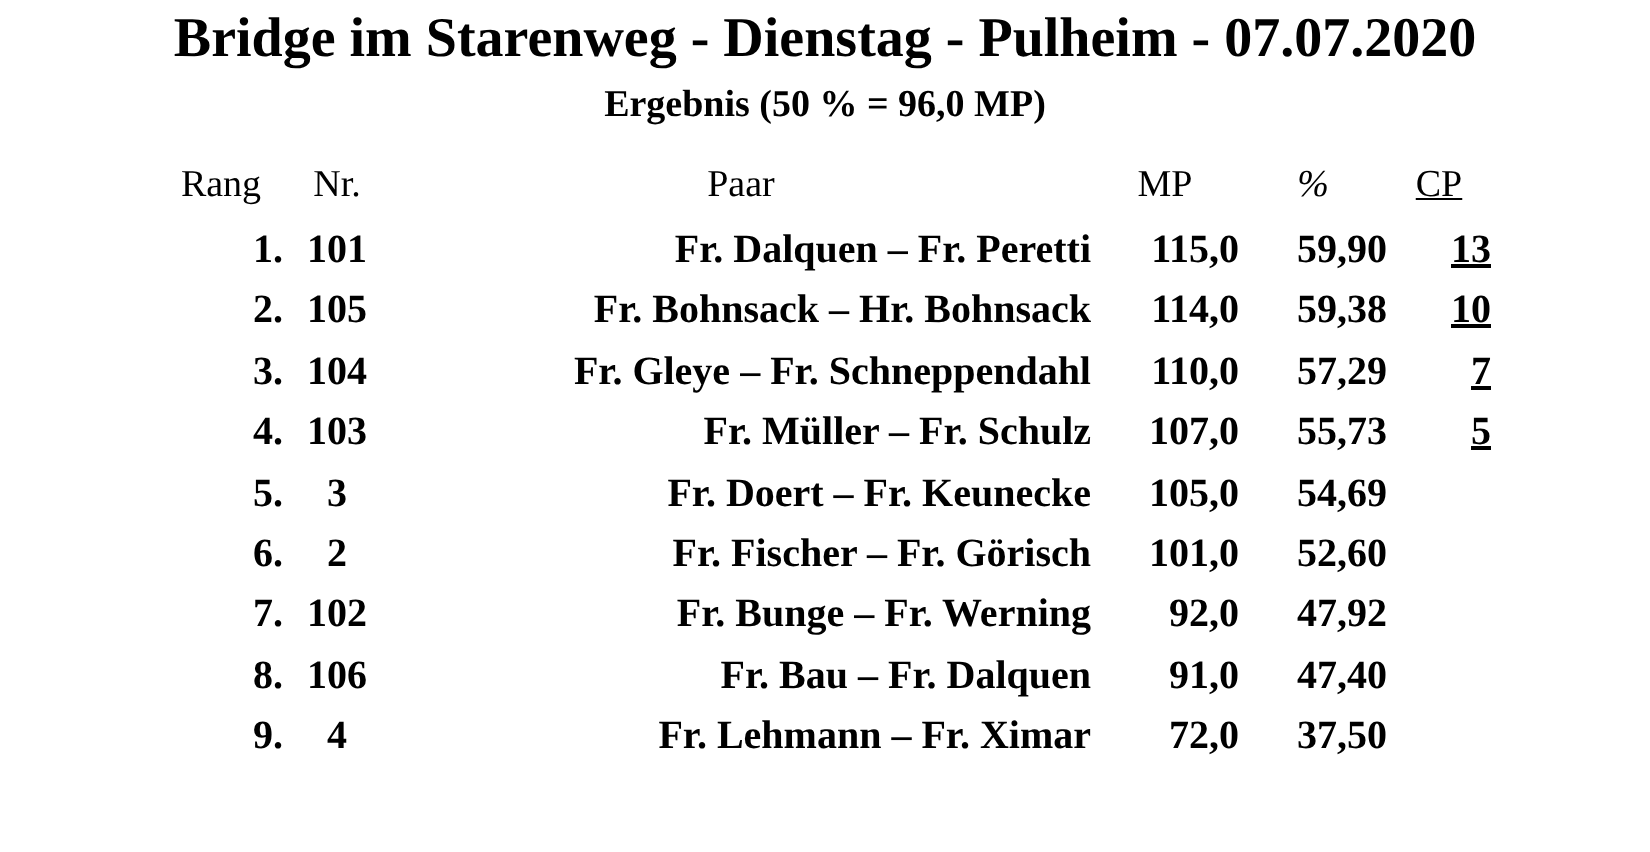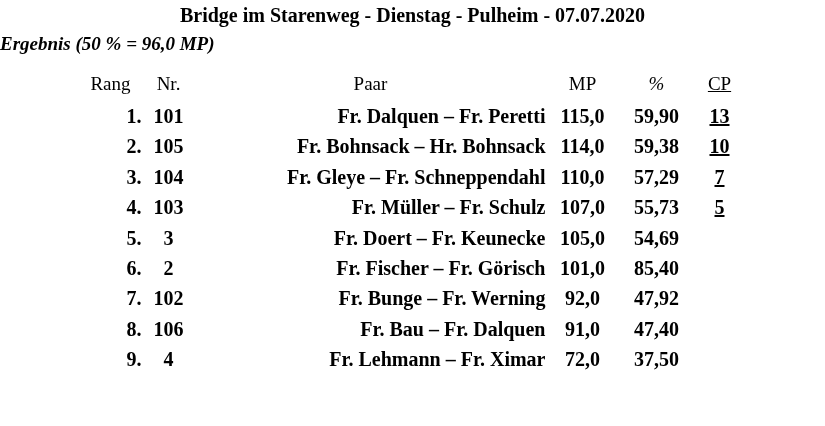--- a/index.html
+++ b/index.html
@@ -17,31 +17,31 @@
   .page {
     width: 825px;
     height: 426px;
     position: relative;
     box-sizing: border-box;
     padding: 0;
   }
   .title {
     text-align: center;
     font-weight: bold;
-    font-size: 20px;
+    font-size: 28px;
     letter-spacing: 0px;
     margin-top: 4px;
     white-space: nowrap;
   }
   .subtitle {
+    text-align: center;
     font-weight: bold;
     font-size: 19px;
     margin-top: 6px;
     white-space: nowrap;
-    font-style: italic;
   }
   table.results {
     border-collapse: collapse;
     margin: 18px auto 16px auto;
     font-size: 20px;
   }
   table.results th {
     font-weight: normal;
     font-size: 19px;
     padding: 0 0 6px 0;
@@ -57,21 +57,21 @@
   th.c-paar, td.c-paar { width: 350px; text-align: right; }
   th.c-mp,   td.c-mp   { width: 74px; text-align: right; padding-right: 12px; }
   th.c-pct,  td.c-pct  { width: 74px; text-align: right; padding-right: 14px; }
   th.c-cp,   td.c-cp   { width: 52px; text-align: right; padding-right: 4px; text-decoration: underline; }
   th.c-nr { text-align: center; padding-right: 0; }
   th.c-rang { text-align: center; padding-right: 0; }
   th.c-mp { text-align: center; padding-right: 0; }
   th.c-pct { text-align: center; padding-right: 0; font-style: italic; }
   th.c-cp { text-align: center; padding-right: 0; }
   td.c-nr { font-weight: normal; }
-  td.c-mp, td.c-pct, td.c-cp { font-weight: normal; text-align: center; }
+  td.c-mp, td.c-pct, td.c-cp { font-weight: normal; }
 </style>
 </head>
 <body>
 
 <div class="page">
 
   <div class="title">Bridge im Starenweg - Dienstag - Pulheim - 07.07.2020</div>
   <div class="subtitle">Ergebnis  (50 % = 96,0 MP)</div>
 
   <table class="results">
@@ -124,21 +124,21 @@
         <td class="c-paar">Fr. Doert – Fr. Keunecke</td>
         <td class="c-mp">105,0</td>
         <td class="c-pct">54,69</td>
         <td class="c-cp"></td>
       </tr>
       <tr>
         <td class="c-rang">6.</td>
         <td class="c-nr">2</td>
         <td class="c-paar">Fr. Fischer – Fr. Görisch</td>
         <td class="c-mp">101,0</td>
-        <td class="c-pct">85,40</td>
+        <td class="c-pct">52,60</td>
         <td class="c-cp"></td>
       </tr>
       <tr>
         <td class="c-rang">7.</td>
         <td class="c-nr">102</td>
         <td class="c-paar">Fr. Bunge – Fr. Werning</td>
         <td class="c-mp">92,0</td>
         <td class="c-pct">47,92</td>
         <td class="c-cp"></td>
       </tr>

